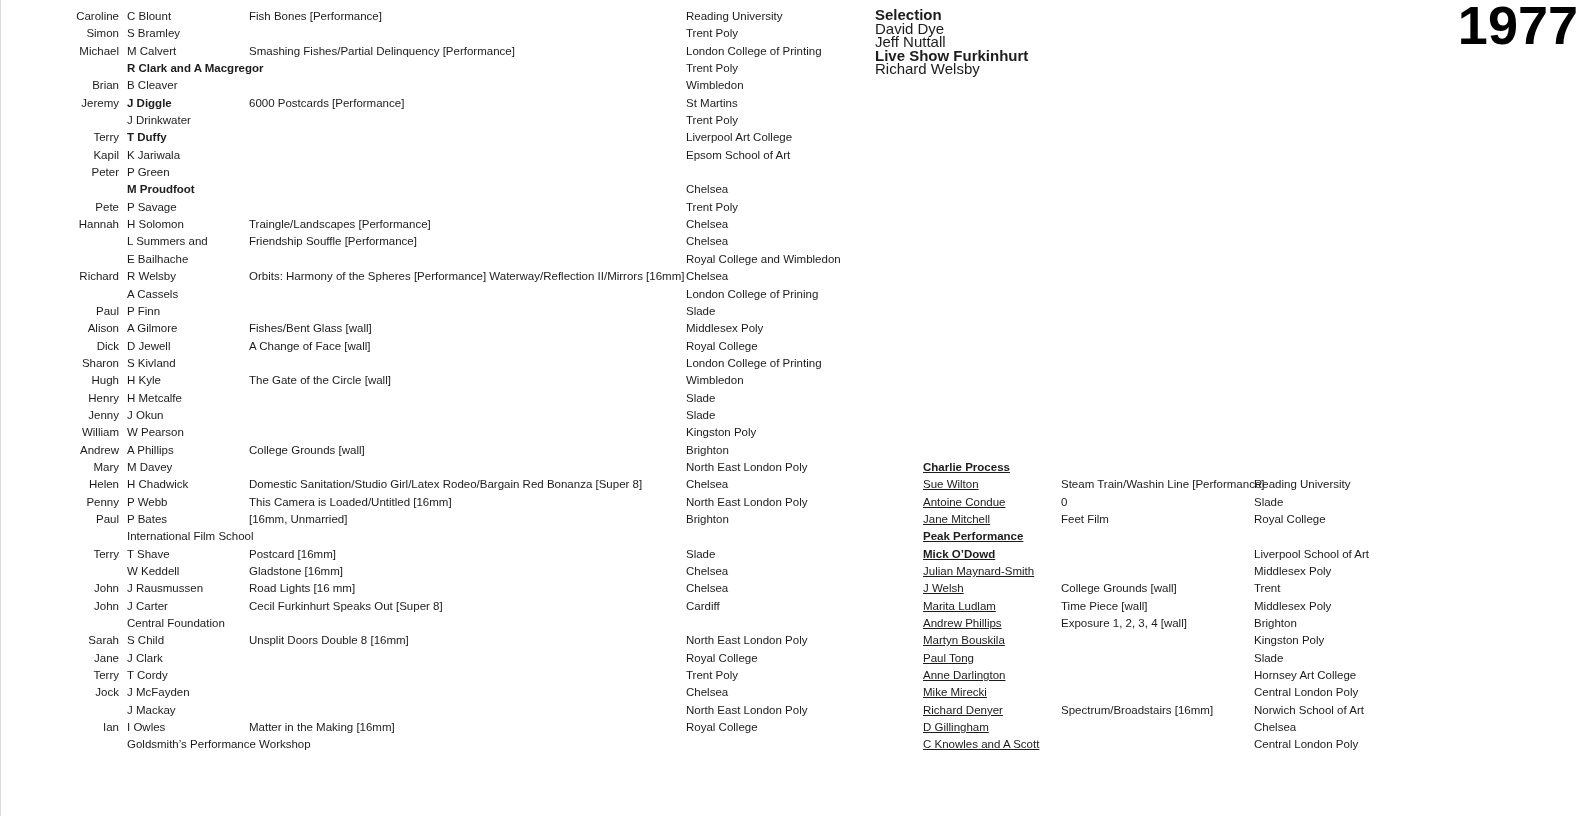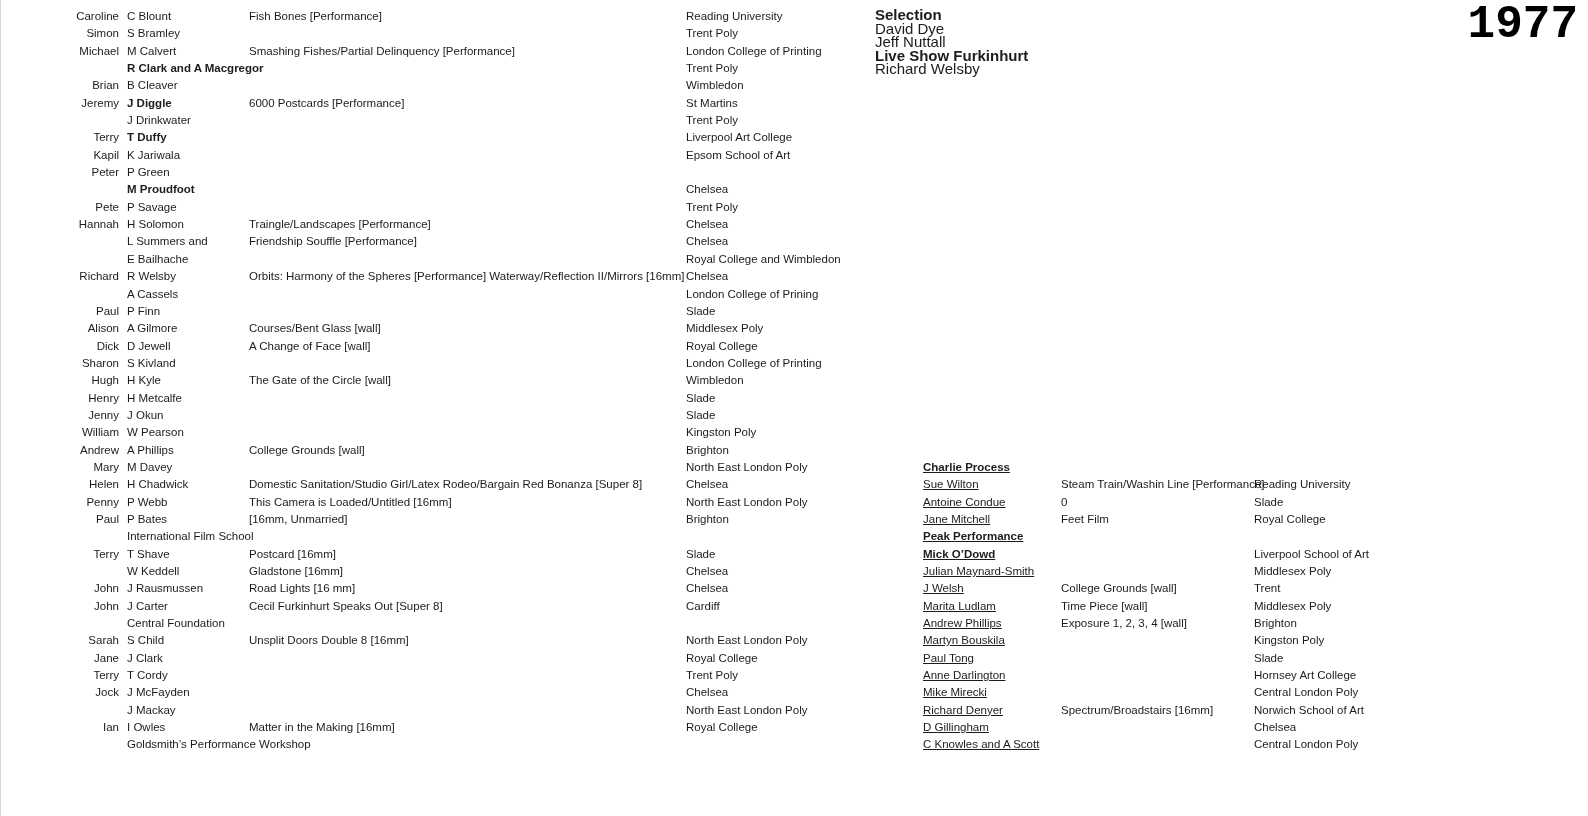--- a/index.html
+++ b/index.html
@@ -3,23 +3,22 @@
 <meta charset="utf-8">
 <style>
   html,body { margin:0; padding:0; background:#ffffff; }
   .page {
     position:relative; width:1588px; height:816px; background:#ffffff;
     border-left:1px solid #d9d9d9; box-sizing:border-box; overflow:hidden;
     font-family:"Liberation Sans", sans-serif; color:#1c1c1c;
   }
   .year {
     position:absolute; top:2px; right:10px;
-    font-size:46px; line-height:46px; font-weight:700; color:#000000;
+    font-size:54px; line-height:46px; font-weight:700; color:#000000;
     white-space:nowrap;
-    font-family:Liberation Mono, monospace;
   }
   .roster { position:absolute; left:0; top:8px; width:1588px;padding-left:48px; }
   .row { position:relative; height:17.35px; }
   .cell {
     position:absolute; top:0; white-space:nowrap;
     font-size:11.5px; line-height:17.35px;
   }
   .c0 { left:0;    width:70px; text-align:right; }
   .c1 { left:78px; }
   .c2 { left:200px; }
@@ -137,21 +136,21 @@
         <span class="cell c3">London College of Prining</span>
       </div>
       <div class="row">
         <span class="cell c0">Paul</span>
         <span class="cell c1">P Finn</span>
         <span class="cell c3">Slade</span>
       </div>
       <div class="row">
         <span class="cell c0">Alison</span>
         <span class="cell c1">A Gilmore</span>
-        <span class="cell c2">Courses/Bent Glass [wall]</span>
+        <span class="cell c2">Fishes/Bent Glass [wall]</span>
         <span class="cell c3">Middlesex Poly</span>
       </div>
       <div class="row">
         <span class="cell c0">Dick</span>
         <span class="cell c1">D Jewell</span>
         <span class="cell c2">A Change of Face [wall]</span>
         <span class="cell c3">Royal College</span>
       </div>
       <div class="row">
         <span class="cell c0">Sharon</span>

